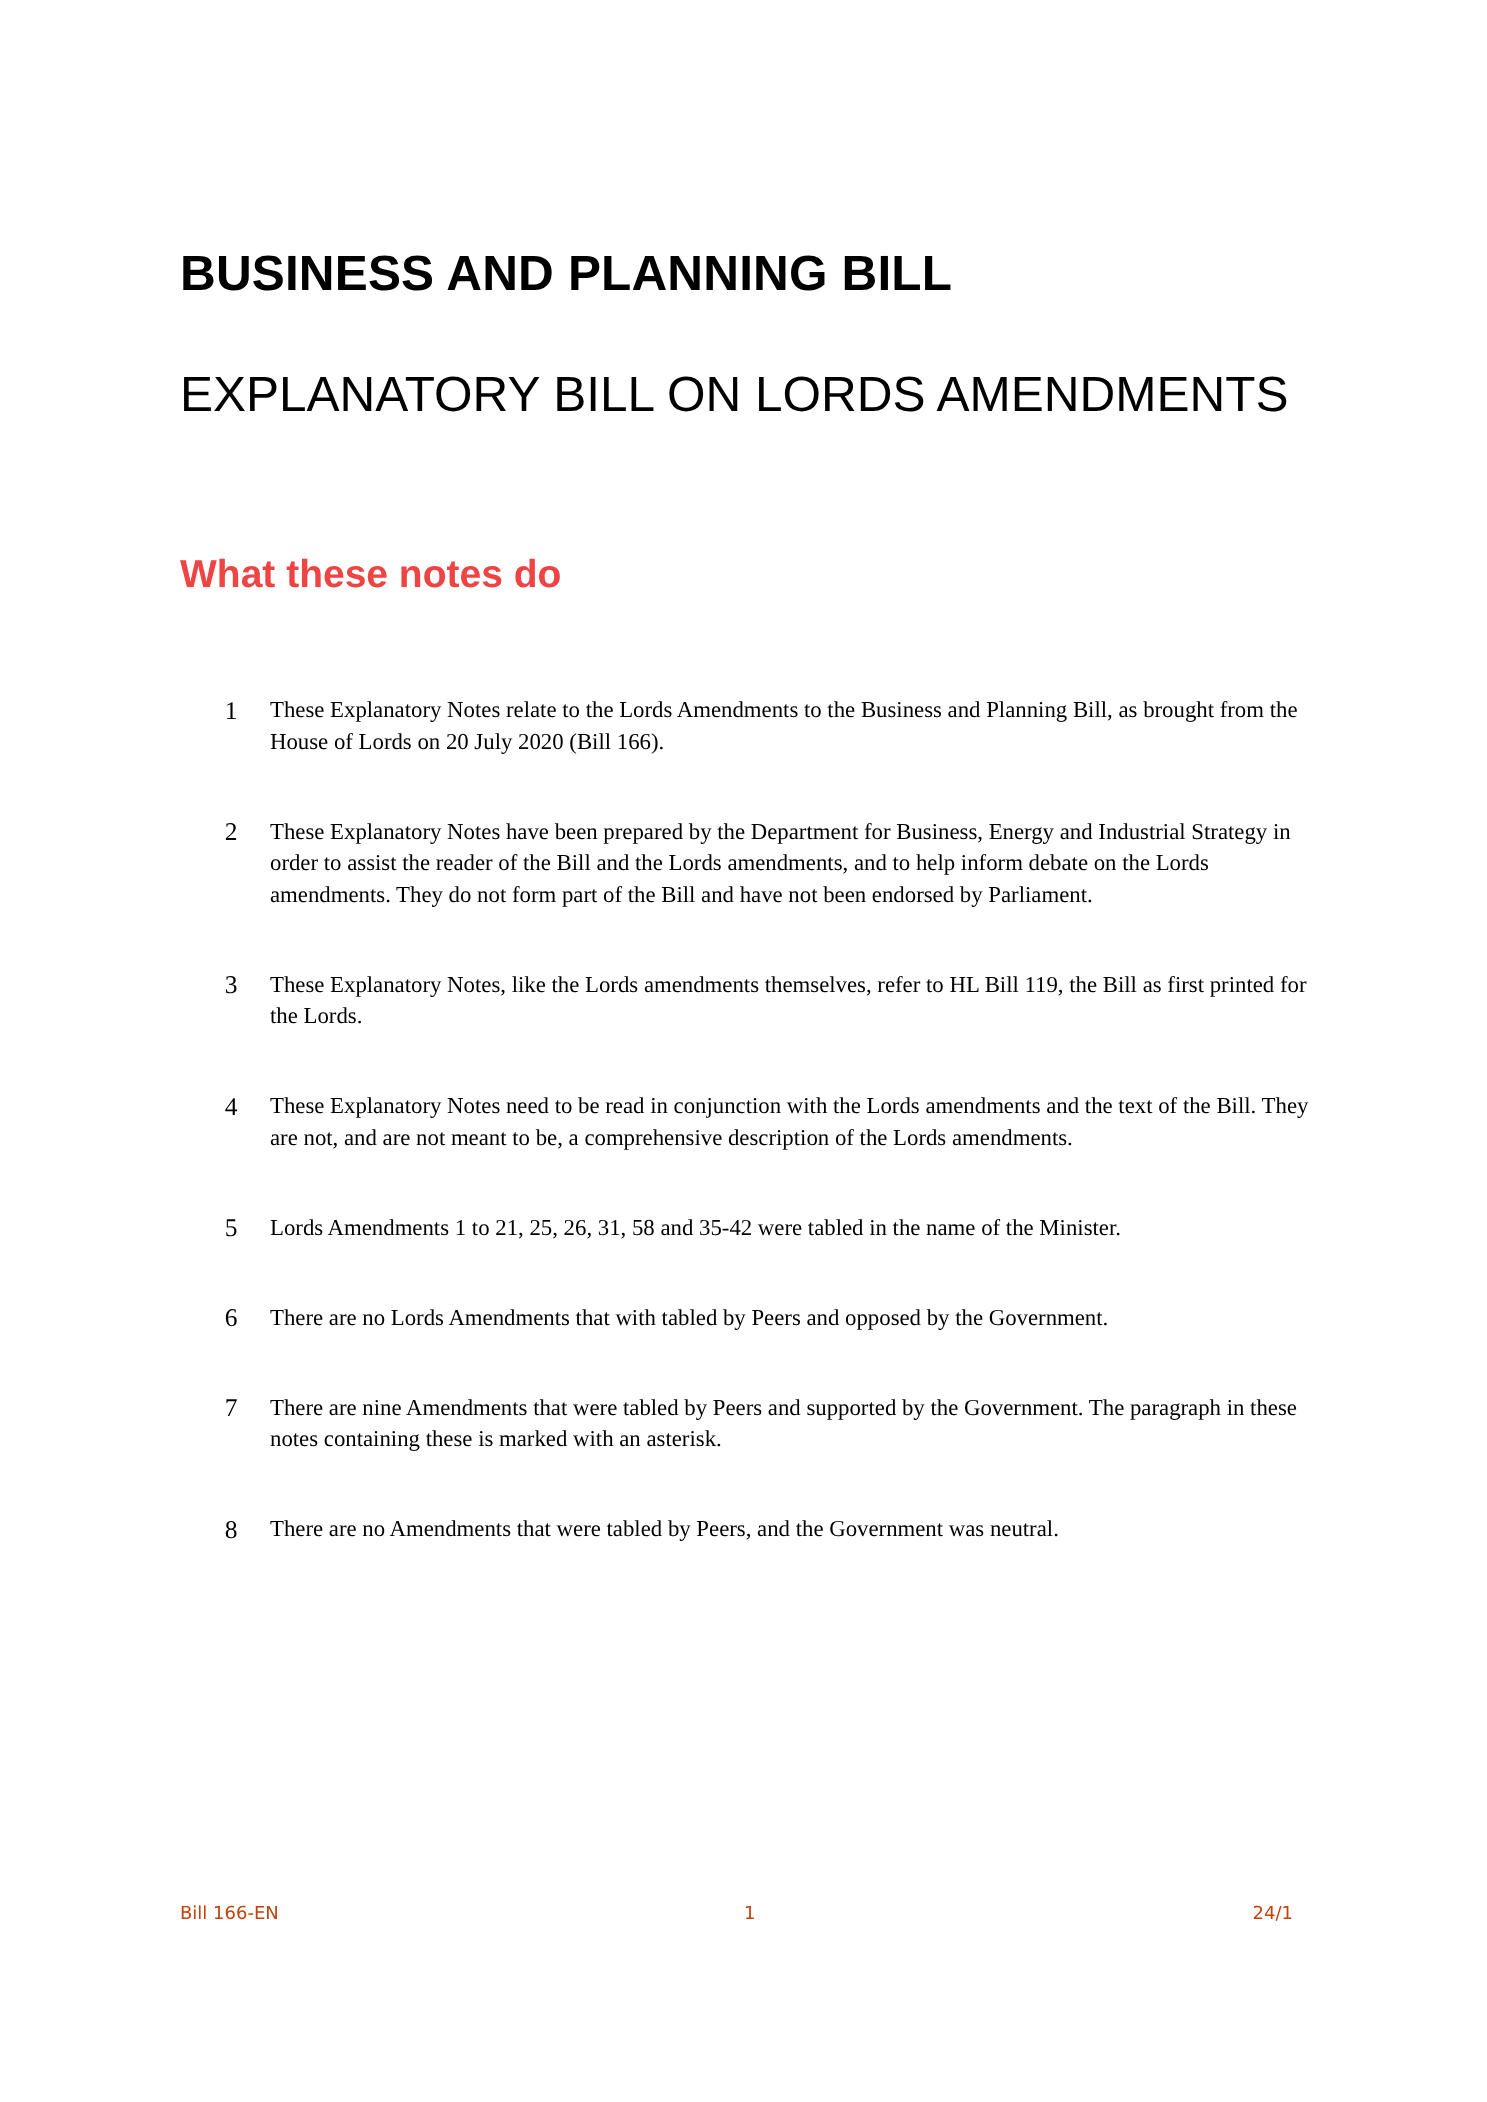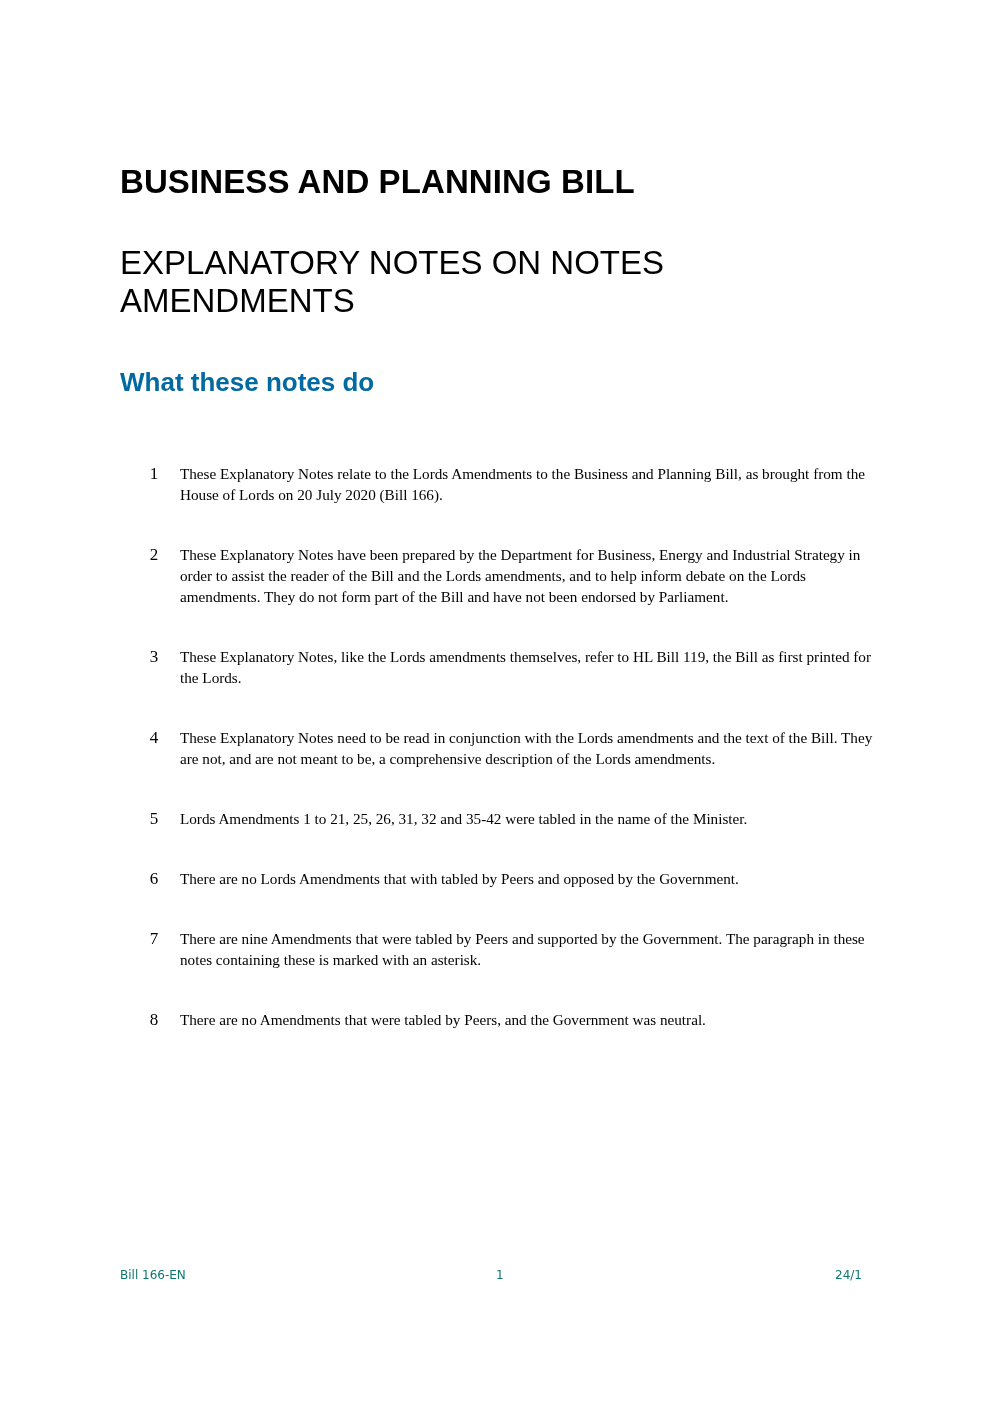--- a/index.html
+++ b/index.html
@@ -47,21 +47,21 @@
     }
     .section-heading {
       position: absolute;
       left: 120px;
       top: 366px;
       margin: 0;
       font-family: "Liberation Sans", sans-serif;
       font-weight: bold;
       font-size: 26px;
       line-height: 32px;
-      color: #0369a1;
+      color: #ef4444;
     }
     .paras {
       position: absolute;
       left: 146px;
       top: 424px;
       width: 740px;
       margin: 0;
       padding: 0;
       list-style: none;
       font-family: "Liberation Serif", serif;
@@ -88,32 +88,32 @@
     }
     .footer {
       position: absolute;
       left: 120px;
       top: 1265px;
       width: 742px;
       height: 20px;
       font-family: "DejaVu Sans", sans-serif;
       font-size: 12px;
       line-height: 20px;
-      color: #0f766e;
+      color: #c2410c;
     }
     .footer .left { position: absolute; left: 0; top: 0; }
     .footer .center { position: absolute; left: 376px; top: 0; }
     .footer .right { position: absolute; right: 0; top: 0; }
   </style>
 </head>
 <body>
 
 <div class="page">
   <h1 class="title">BUSINESS AND PLANNING BILL</h1>
-  <h2 class="subtitle">EXPLANATORY NOTES ON NOTES AMENDMENTS</h2>
+  <h2 class="subtitle">EXPLANATORY BILL ON LORDS AMENDMENTS</h2>
   <h3 class="section-heading">What these notes do</h3>
 
   <ol class="paras">
     <li class="para">
       <span class="para-num">1</span>
       <span class="para-text">These Explanatory Notes relate to the Lords Amendments to the Business and Planning Bill, as brought from the House of Lords on 20 July 2020 (Bill 166).</span>
     </li>
     <li class="para">
       <span class="para-num">2</span>
       <span class="para-text">These Explanatory Notes have been prepared by the Department for Business, Energy and Industrial Strategy in order to assist the reader of the Bill and the Lords amendments, and to help inform debate on the Lords amendments. They do not form part of the Bill and have not been endorsed by Parliament.</span>
@@ -121,21 +121,21 @@
     <li class="para">
       <span class="para-num">3</span>
       <span class="para-text">These Explanatory Notes, like the Lords amendments themselves, refer to HL Bill 119, the Bill as first printed for the Lords.</span>
     </li>
     <li class="para">
       <span class="para-num">4</span>
       <span class="para-text">These Explanatory Notes need to be read in conjunction with the Lords amendments and the text of the Bill. They are not, and are not meant to be, a comprehensive description of the Lords amendments.</span>
     </li>
     <li class="para">
       <span class="para-num">5</span>
-      <span class="para-text">Lords Amendments 1 to 21, 25, 26, 31, 32 and 35-42 were tabled in the name of the Minister.</span>
+      <span class="para-text">Lords Amendments 1 to 21, 25, 26, 31, 58 and 35-42 were tabled in the name of the Minister.</span>
     </li>
     <li class="para">
       <span class="para-num">6</span>
       <span class="para-text">There are no Lords Amendments that with tabled by Peers and opposed by the Government.</span>
     </li>
     <li class="para">
       <span class="para-num">7</span>
       <span class="para-text">There are nine Amendments that were tabled by Peers and supported by the Government. The paragraph in these notes containing these is marked with an asterisk.</span>
     </li>
     <li class="para">

